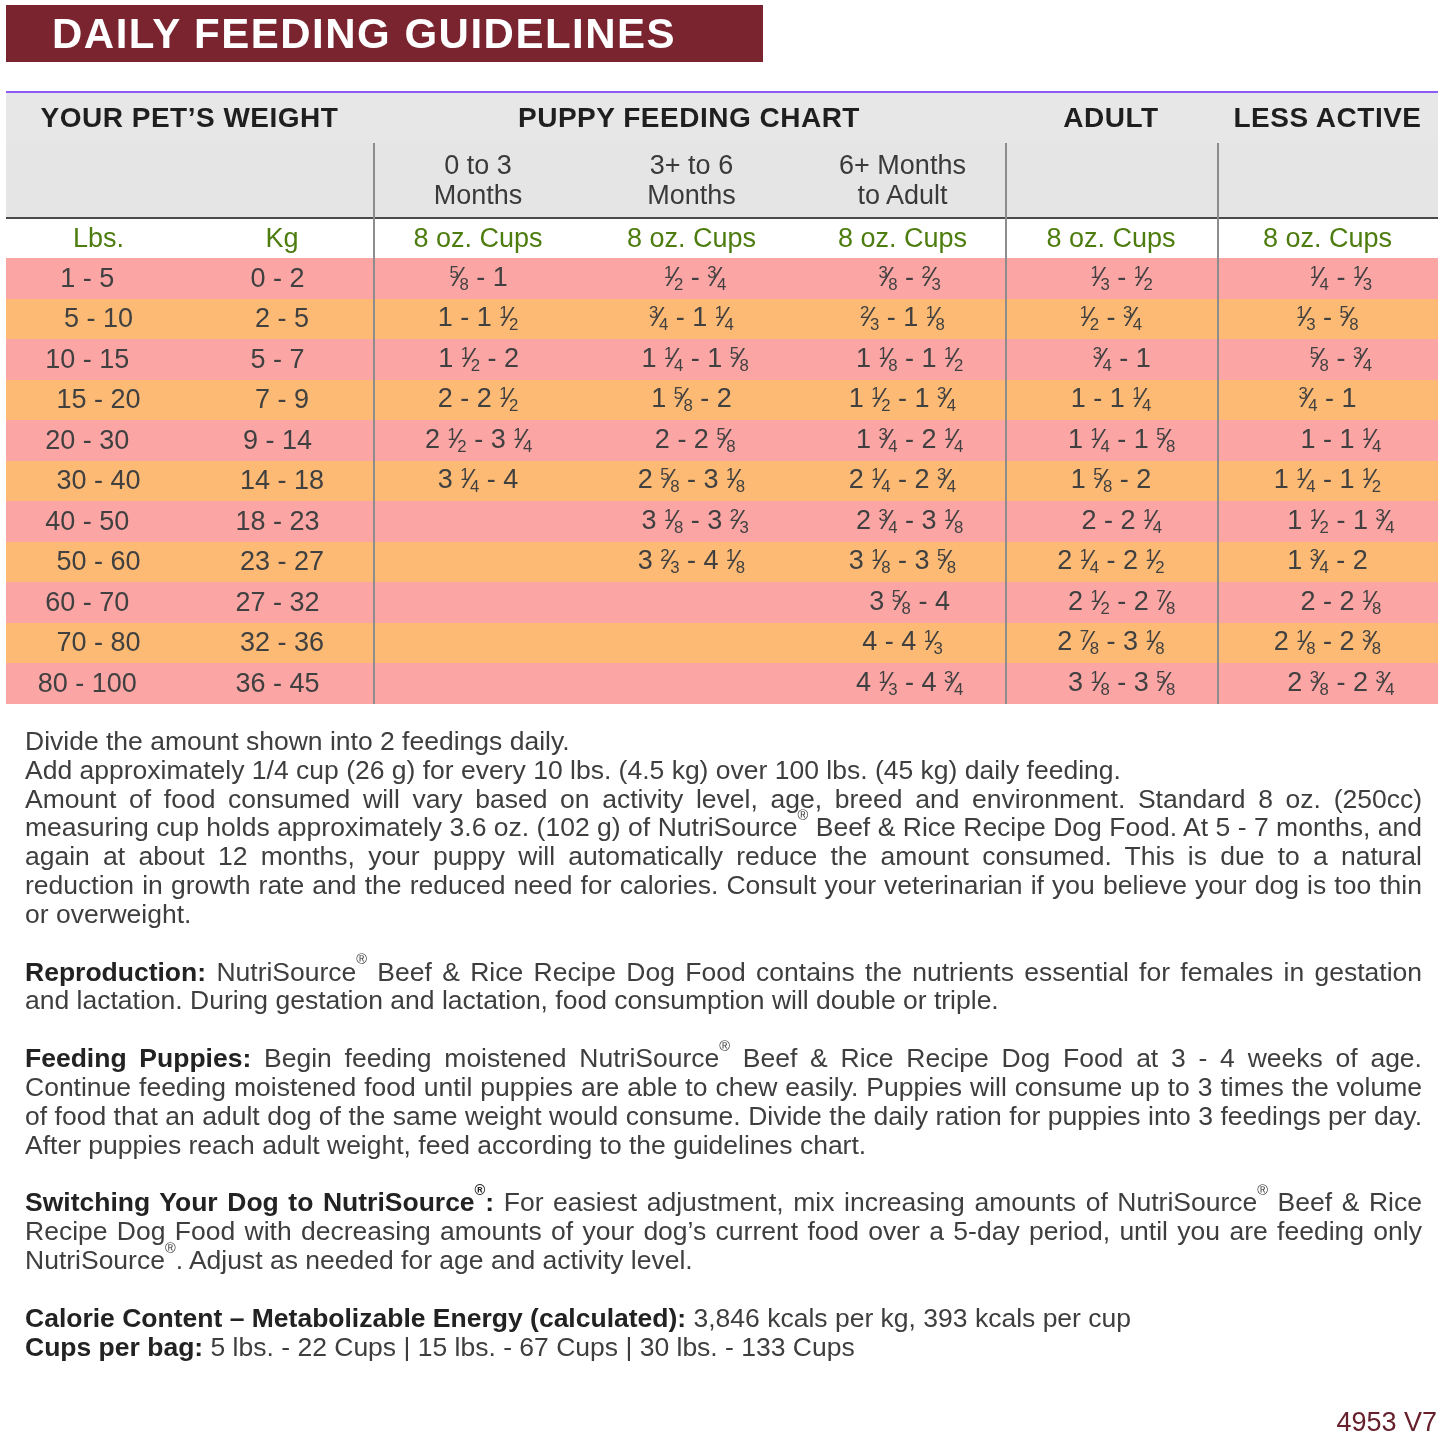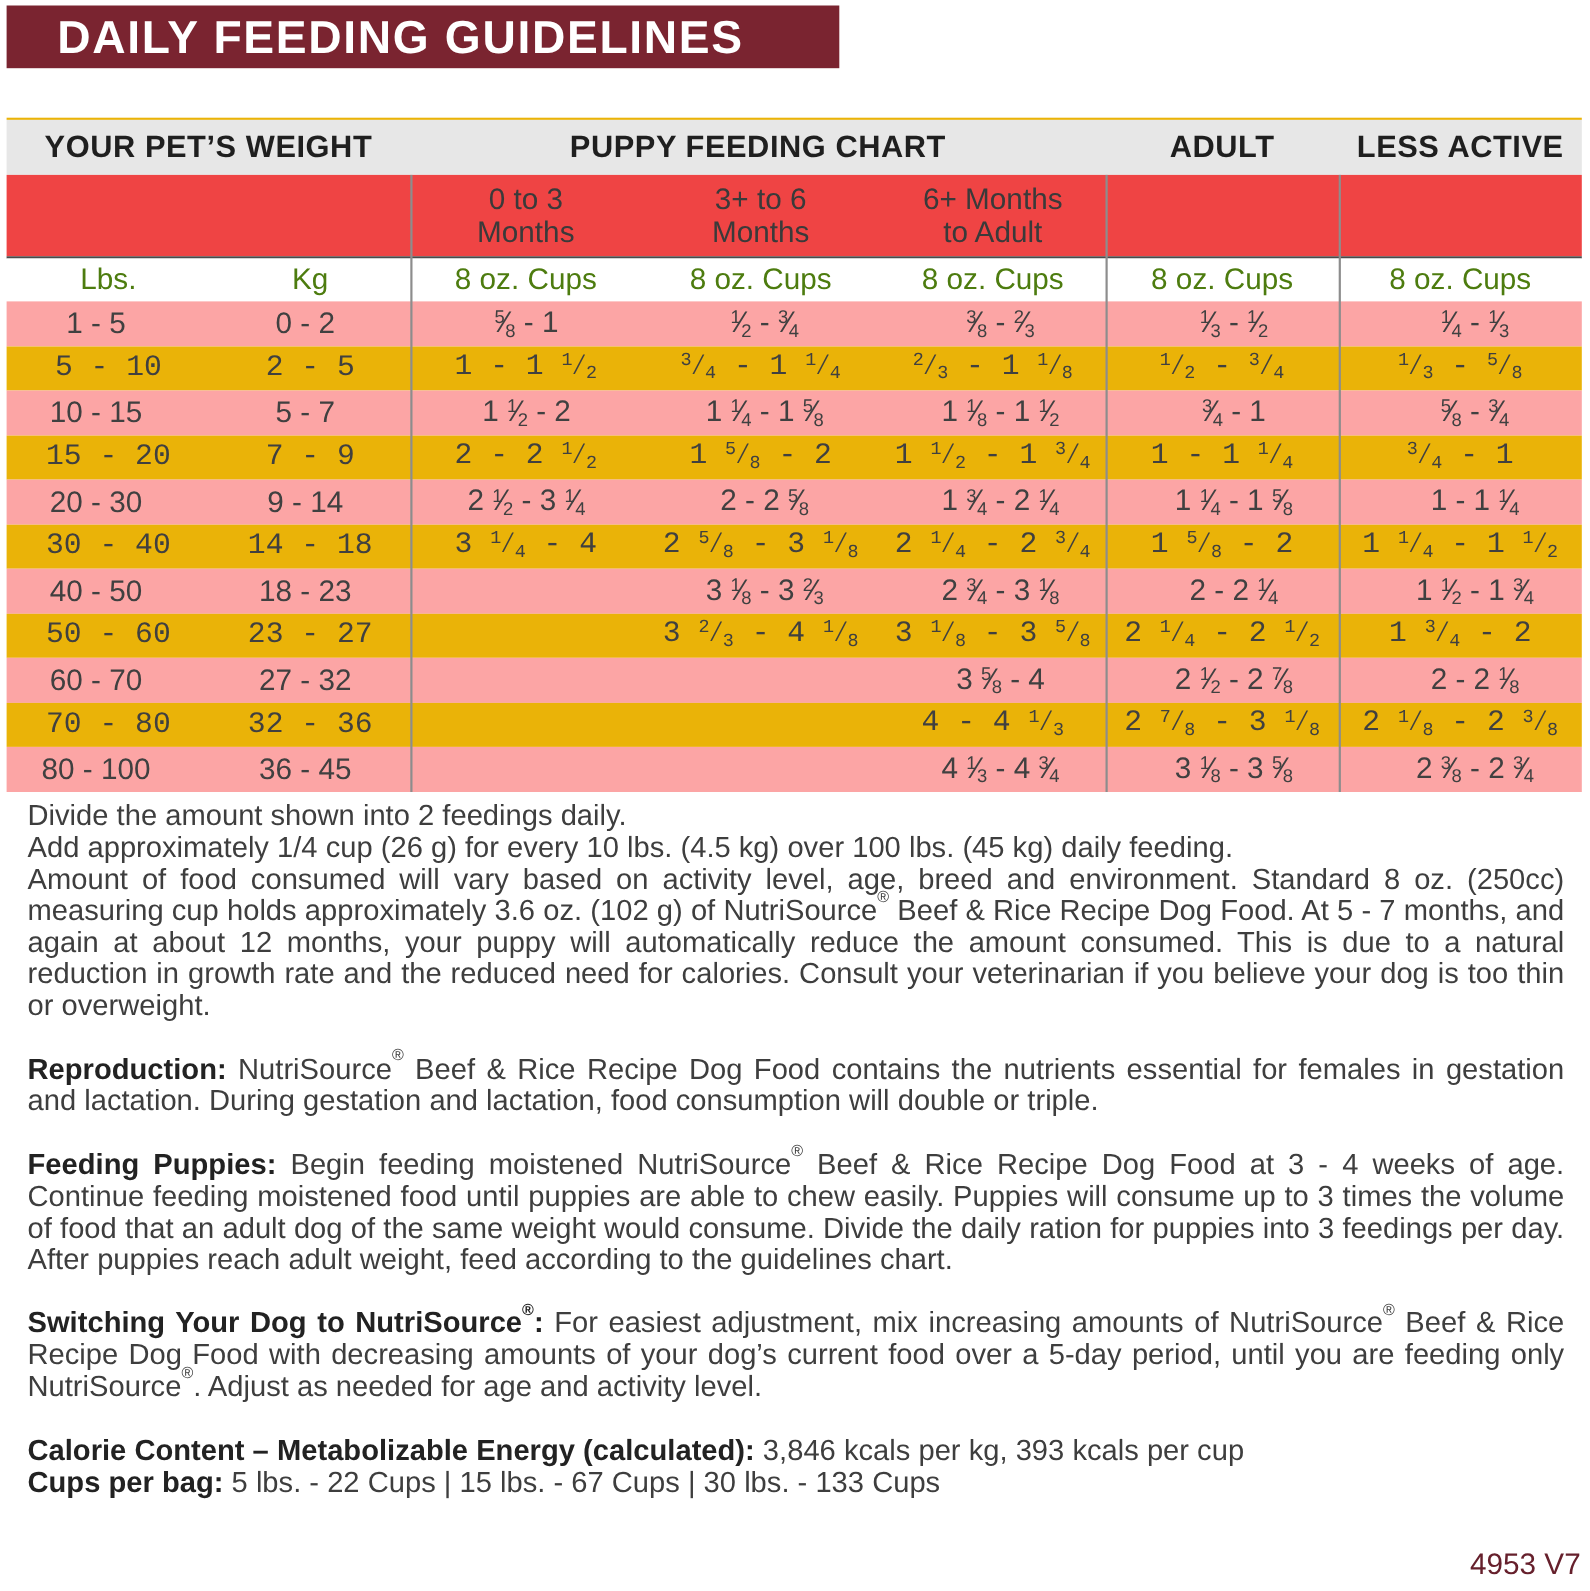--- a/index.html
+++ b/index.html
@@ -10,34 +10,34 @@
   
   .banner{
     position:absolute;left:6px;top:5px;width:757px;height:57px;
     display:flex;align-items:center;box-sizing:border-box;padding-left:46px;
   }
   .banner-title{
     color:#ffffff;font-size:42px;font-weight:bold;letter-spacing:1.5px;white-space:nowrap;
   }
   
   .ftable{
-    position:absolute;left:6px;top:107px;width:1432px;
-    border-top:2px solid #eab308;
+    position:absolute;left:6px;top:91px;width:1432px;
+    border-top:2px solid #8b5cf6;
   }
   .gband{display:flex;height:50px;background:#e7e7e7;align-items:center;}
   .gcell{box-sizing:border-box;text-align:center;font-weight:bold;font-size:28px;color:#1f1f1f;letter-spacing:0.5px;}
   .g0{width:367px}.g1{width:632px}.g2{width:212px}.g3{width:221px}
-  .agerow{display:flex;height:74px;align-items:center;background:#ef4444;}
+  .agerow{display:flex;height:74px;align-items:center;background:#e5e5e5;}
   .acell{box-sizing:border-box;text-align:center;font-size:27px;line-height:30px;color:#3a3a3a;}
   .hline{height:2px;background:#4a4a4a;}
   .unitrow{display:flex;height:39px;align-items:center;background:#ffffff;}
   .ucell{box-sizing:border-box;text-align:center;font-size:27px;color:#4d7c0f;}
   .trow{display:flex;height:40.5px;align-items:center;}
   .trow.shade{background:#fca5a5;gap:29px;}
-  .trow.white{background:#eab308;font-family:Liberation Mono, monospace;}
+  .trow.white{background:#fdba74;}
   .tcell{box-sizing:border-box;text-align:center;font-size:27px;color:#404040;white-space:nowrap;}
   .c0{width:185px}.c1{width:182px}.c2{width:210px}.c3{width:217px}.c4{width:205px}.c5{width:212px}.c6{width:221px}
   .vline{position:absolute;top:50px;width:2px;height:561px;background:#8d8d8d;}
   .v1{left:367px}.v2{left:999px}.v3{left:1211px}
   
   .frac{white-space:nowrap;}
   .fn{font-size:0.62em;vertical-align:0.48em;}
   .fs{margin:0 -2px;}
   .fd{font-size:0.62em;vertical-align:-0.24em;}
   

